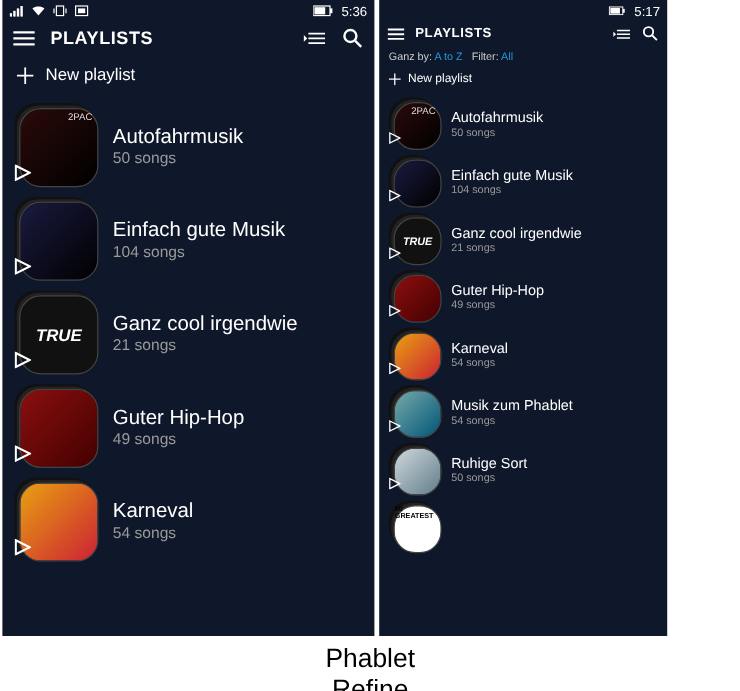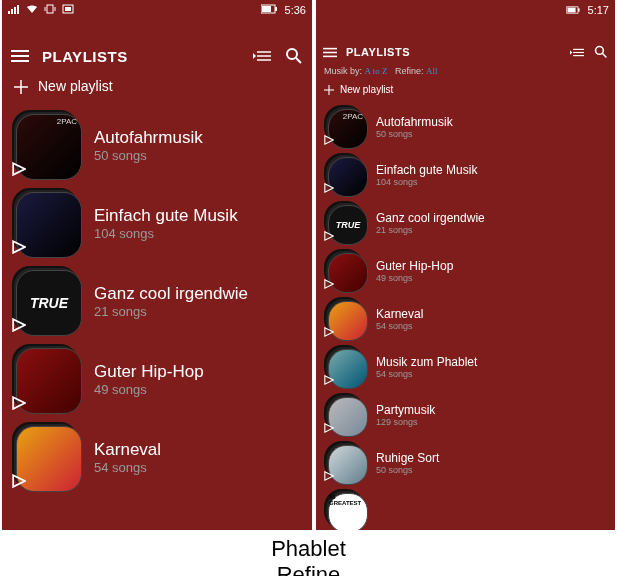--- a/index.html
+++ b/index.html
@@ -1,40 +1,40 @@
 <!DOCTYPE html>
 <html><head>
 <meta charset="utf-8">
 <style>
   * { box-sizing: border-box; margin: 0; padding: 0; }
   body { width: 617px; height: 576px; background: #fff; font-family: "Segoe UI", sans-serif; overflow: hidden; position: relative; }
   .two-up { display: flex; gap: 4px; padding: 0 2px; }
-  .phone { background: #7f1d1d; color: #fff; overflow: hidden; position: relative; }
+  .phone { background: #0f172a; color: #fff; overflow: hidden; position: relative; }
   .phone.phablet { width: 310px; height: 530px; }
-  .phone.tablet  { width: 299px; height: 530px; }
+  .phone.tablet  { width: 240px; height: 530px; }
   .labels { display: flex; margin-top: 6px; flex-direction: column; }
   .labels div { flex: 1; text-align: center; font-size: 22px; color: #000; }
   
   .statusbar { display: flex; justify-content: space-between; align-items: center; padding: 2px 6px 0 6px; font-size: 11px; height: 18px; }
   .statusbar .icons { display: flex; gap: 6px; align-items: center; }
   .statusbar svg { fill: #fff; }
   .tablet .statusbar .icons-left { opacity: 0; }
   
-  .header { display: flex; align-items: center; padding: 4px 8px 6px 8px; gap: 12px; margin-top: 24px; }
+  .header { display: flex; align-items: center; padding: 4px 8px 6px 8px; gap: 12px; }
   .tablet .header { padding: 2px 6px 4px 6px; gap: 8px; }
   .header-title { font-weight: 600; letter-spacing: 0.5px; }
   .phablet .header-title { font-size: 15px; }
   .tablet  .header-title { font-size: 11px; }
   .header .spacer { flex: 1; }
   .icon-btn { width: 20px; height: 20px; display: flex; align-items: center; justify-content: center; }
   .tablet .icon-btn { width: 16px; height: 16px; }
   
   .refine { padding: 4px 12px 10px 12px; font-size: 12px; color: #ccc; }
   .tablet .refine { font-size: 9px; padding: 2px 8px 4px 8px; }
-  .refine .link { color: #2796d6; cursor: pointer; font-family: Liberation Serif, serif; }
+  .refine .link { color: #2796d6; cursor: pointer; }
   
   .new-pl { padding: 6px 12px 12px 12px; display: flex; align-items: flex-end; gap: 10px; font-size: 14px; }
   .tablet .new-pl { font-size: 10px; padding: 4px 8px 8px 8px; gap: 6px; }
   .plus { width: 14px; height: 14px; }
   .tablet .plus { width: 10px; height: 10px; }
   
   .pl-item { display: flex; align-items: center; gap: 12px; padding: 4px 10px; }
   .tablet .pl-item { gap: 8px; padding: 2px 8px; }
   .cover-wrap { position: relative; }
   .cover { background: #333; border: 1px solid #444; box-shadow: -2px -2px 0 0 #222, -4px -4px 0 0 #111; margin-left: 4px; margin-top: 4px; }
@@ -226,23 +226,23 @@
           </svg>
         </span>
       <span class="icon-btn">
           <svg width="14" height="14" viewBox="0 0 18 18" stroke="#fff" stroke-width="2" fill="none">
             <circle cx="7" cy="7" r="5"></circle>
             <line x1="11" y1="11" x2="16" y2="16"></line>
           </svg>
         </span>
     </div>
     <div class="refine">
-      <span>Musik by:</span>
+      <span>Ganz by:</span>
       <span class="link">A to Z</span>&nbsp;&nbsp;
-      <span>Refine:</span>
+      <span>Filter:</span>
       <span class="link">All</span>
     </div>
     <div class="new-pl">
       <span class="plus"><svg viewBox="0 0 14 14" width="100%" height="100%" stroke="#fff" stroke-width="1.5">
             <line x1="7" y1="0" x2="7" y2="14"></line>
             <line x1="0" y1="7" x2="14" y2="7"></line>
           </svg></span>
       <span>New playlist</span>
     </div>
     <div class="pl-item">
@@ -314,32 +314,20 @@
               <polygon points="1,1 11,6 1,11" fill="none" stroke="#fff" stroke-width="1.3"></polygon>
             </svg></span>
         </div>
         <div class="meta">
           <div class="title">Musik zum Phablet</div>
           <div class="sub">54 songs</div>
         </div>
       </div>
     <div class="pl-item">
         <div class="cover-wrap">
-          <div class="cover c6"></div>
-          <span class="play-overlay"><svg viewBox="0 0 12 12">
-              <polygon points="1,1 11,6 1,11" fill="none" stroke="#fff" stroke-width="1.3"></polygon>
-            </svg></span>
-        </div>
-        <div class="meta">
-          <div class="title">Partymusik</div>
-          <div class="sub">129 songs</div>
-        </div>
-      </div>
-    <div class="pl-item">
-        <div class="cover-wrap">
           <div class="cover c7"></div>
           <span class="play-overlay"><svg viewBox="0 0 12 12">
               <polygon points="1,1 11,6 1,11" fill="none" stroke="#fff" stroke-width="1.3"></polygon>
             </svg></span>
         </div>
         <div class="meta">
           <div class="title">Ruhige Sort</div>
           <div class="sub">50 songs</div>
         </div>
       </div>

